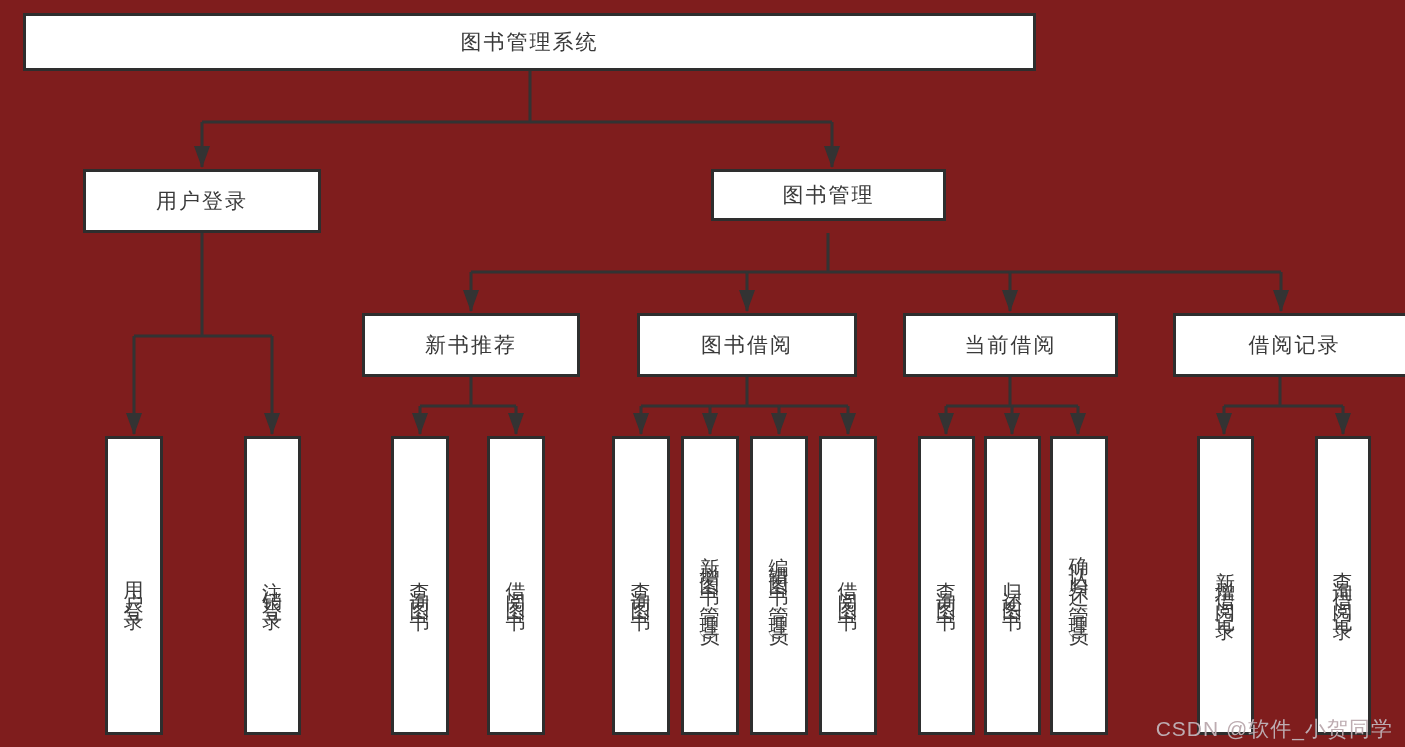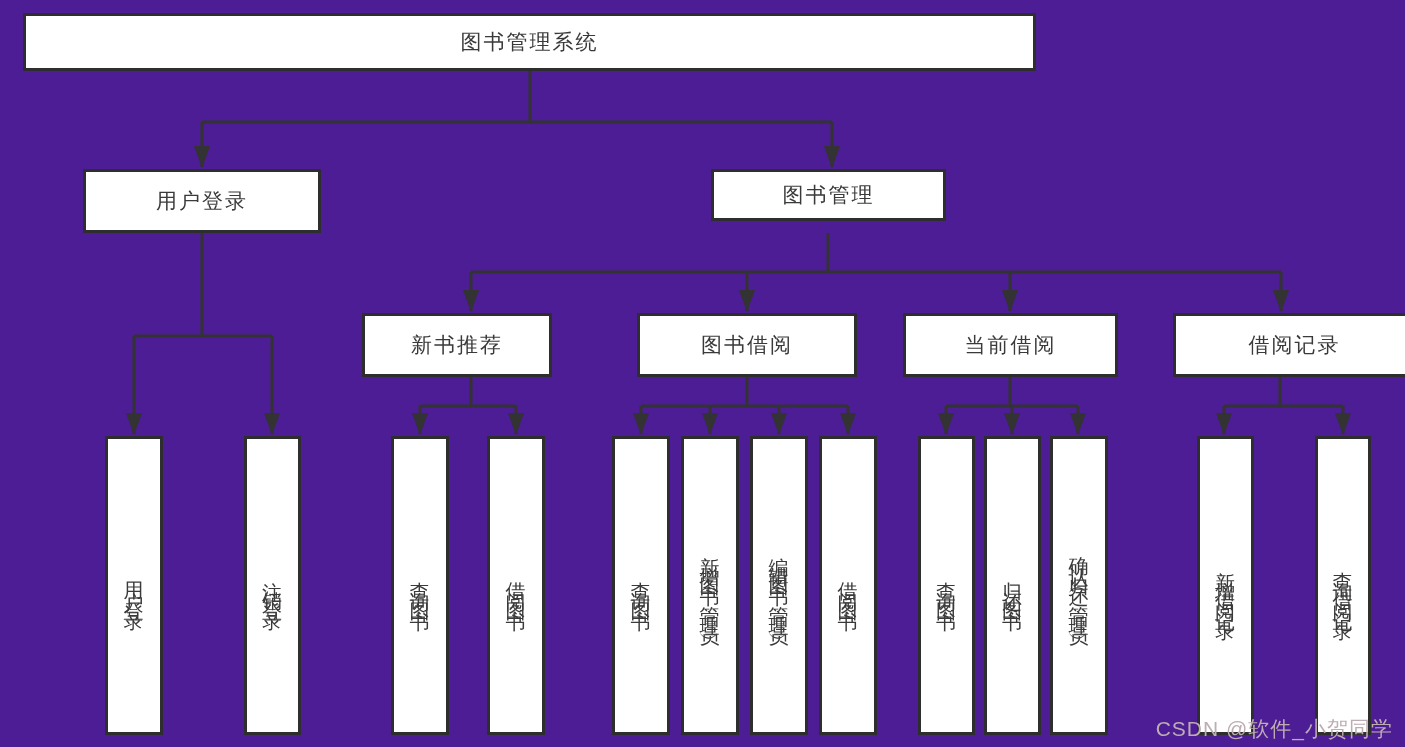--- a/index.html
+++ b/index.html
@@ -1,19 +1,19 @@
 <!DOCTYPE html>
 <html><head>
 <meta charset="utf-8">
 <style>
   html,body{margin:0;padding:0;background:#ffffff;}
   .stage{
     position:relative;
     width:1405px;height:747px;
-    background:#4c1d95;
+    background:#7f1d1d;
     font-family:"Liberation Sans", sans-serif;
     overflow:hidden;
   }
   .wires{position:absolute;left:0;top:0;z-index:1;}
   .hbox{
     position:absolute;z-index:2;box-sizing:border-box;
     border:3px solid #2e2e2e;background:#ffffff;
     display:flex;align-items:center;justify-content:center;
     font-size:21px;color:#3a3a3a;letter-spacing:2px;
   }
@@ -90,21 +90,21 @@
     <span>图书管理系统</span>
   </div>
 
   <div class="hbox" style="left:83px;top:169px;width:238px;height:64px">
     <span>用户登录</span>
   </div>
   <div class="hbox" style="left:711px;top:169px;width:235px;height:52px">
     <span>图书管理</span>
   </div>
 
-  <div class="hbox" style="left:362px;top:313px;width:190px;height:64px">
+  <div class="hbox" style="left:362px;top:313px;width:218px;height:64px">
     <span>新书推荐</span>
   </div>
   <div class="hbox" style="left:637px;top:313px;width:220px;height:64px">
     <span>图书借阅</span>
   </div>
   <div class="hbox" style="left:903px;top:313px;width:215px;height:64px">
     <span>当前借阅</span>
   </div>
   <div class="hbox" style="left:1173px;top:313px;width:243px;height:64px">
     <span>借阅记录</span>

